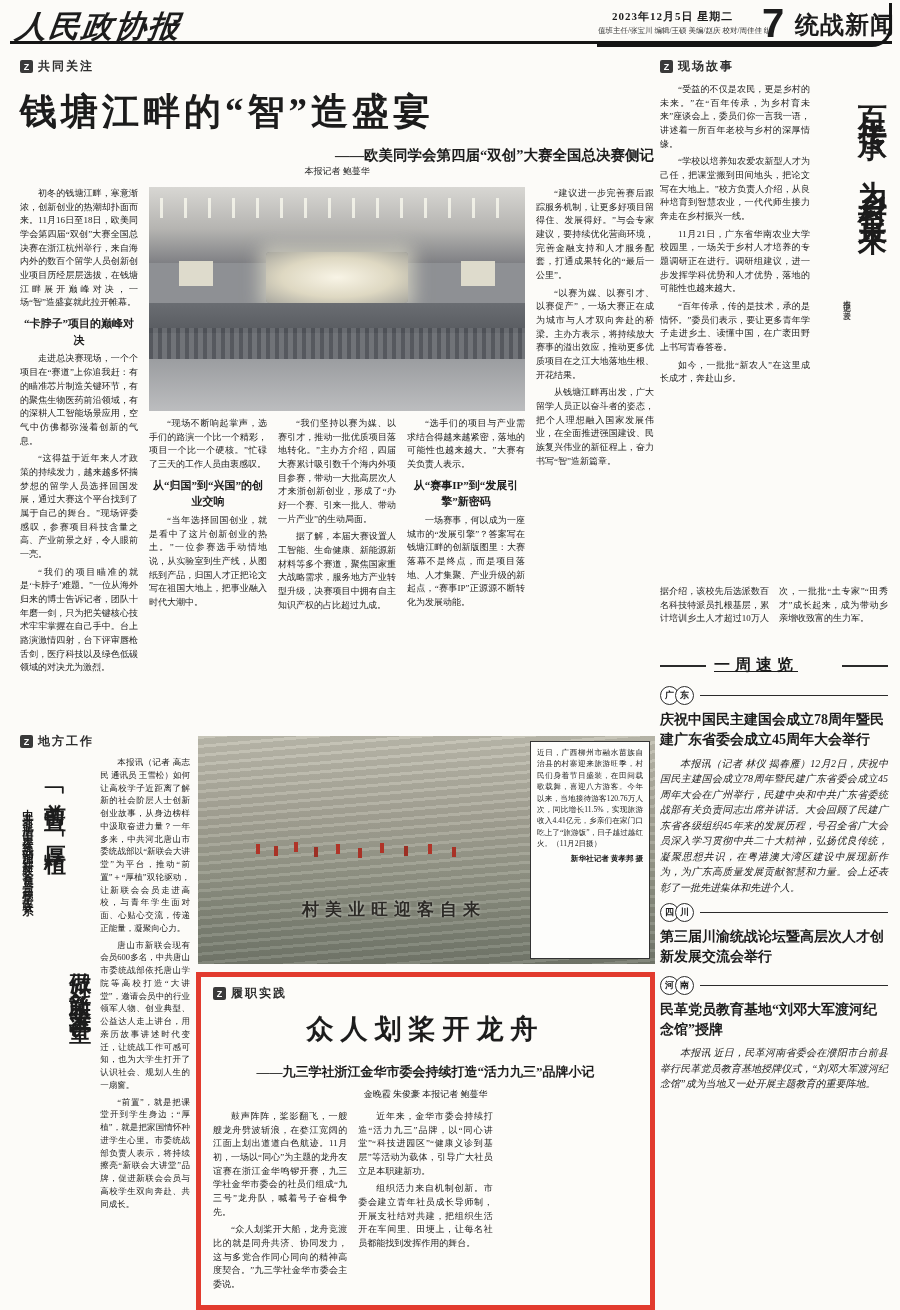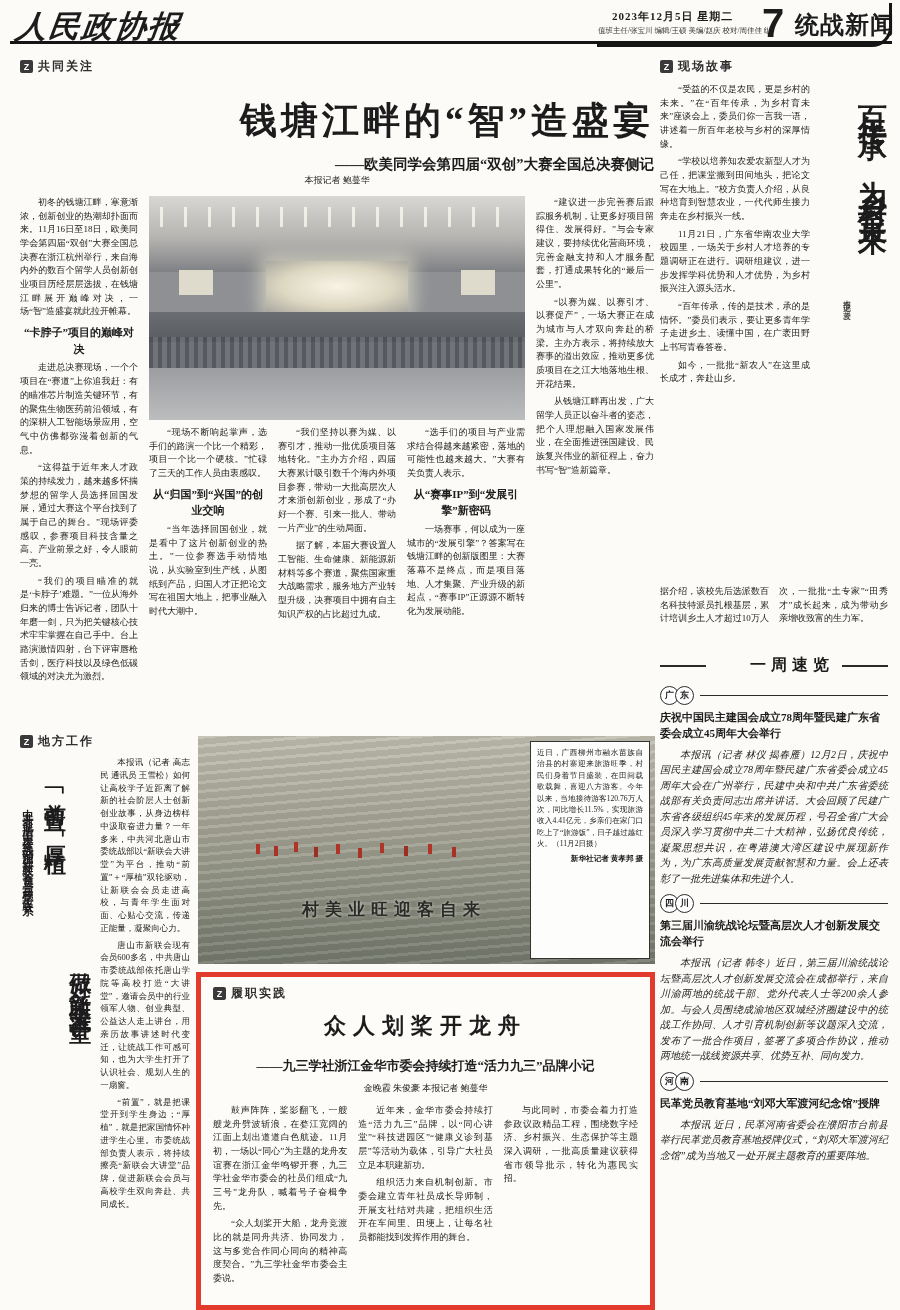--- a/index.html
+++ b/index.html
@@ -19,21 +19,21 @@
   .tag .sq{width:13px;height:13px;background:#3a3a3a;color:#fff;font-size:9px;display:flex;align-items:center;justify-content:center;border-radius:2px;flex:0 0 13px;}
   .tag .lbl{font-size:12px;letter-spacing:2px;}
 
   
   .tcol{font-size:9px;line-height:1.52;text-align:justify;overflow:hidden;}
   .tcol p{margin:0 0 4px;text-indent:2em;}
   .subhead{font-size:11px;font-weight:bold;text-align:center;margin:5px 0 4px;}
 
   
   .art-main{position:absolute;left:20px;top:58px;width:634px;}
-  .main-title{text-align:right;font-size:37px;font-weight:900;letter-spacing:4px;margin-top:21px;}
+  .main-title{text-align:left;font-size:37px;font-weight:900;letter-spacing:4px;margin-top:12px;}
   .main-sub{text-align:right;font-size:14.5px;font-weight:bold;margin-top:9px;}
   .main-byline{text-align:center;font-size:9px;color:#222;}
   .main-cols{display:flex;gap:11px;margin-top:9px;}
   .main-cols .c-tall{width:118px;height:528px;}
   .mid-wrap{width:376px;}
   .mid-cols{display:flex;gap:11px;margin-top:6px;}
   .mid-cols .tcol{width:118px;height:296px;}
 
   
   .photo1{height:224px;position:relative;overflow:hidden;background:#8e9094;}
@@ -51,27 +51,27 @@
   .scene-top{display:flex;margin-top:8px;}
   .scene-text{width:150px;height:498px;font-size:9px;line-height:1.52;text-align:justify;overflow:hidden;}
   .scene-text p{margin:0 0 4px;text-indent:2em;}
   .scene-vert{flex:1;display:flex;justify-content:flex-end;}
   .vt-byline{writing-mode:vertical-rl;font-size:8px;color:#333;letter-spacing:2px;height:180px;margin-top:210px;}
   .vt-title{writing-mode:vertical-rl;font-size:29px;font-weight:900;letter-spacing:9px;line-height:1.1;height:498px;margin-left:5px;}
   .scene-bottom{margin-top:4px;font-size:9px;line-height:1.52;text-align:justify;column-count:2;column-gap:10px;height:56px;overflow:hidden;}
 
   .week-hd{display:flex;align-items:center;gap:8px;margin:14px 0 10px;}
   .week-hd .ln{width:46px;border-top:2px solid #2b2b2b;}
-  .week-hd .t{font-size:16px;font-weight:900;letter-spacing:5px;flex:1;text-align:right;}
+  .week-hd .t{font-size:16px;font-weight:900;letter-spacing:5px;flex:1;text-align:left;text-decoration:underline;}
   .wbadge-row{display:flex;align-items:center;gap:6px;margin:8px 0 5px;}
   .wbadge{display:flex;}
   .wbadge .c{width:17px;height:17px;border:1.5px solid #2b2b2b;border-radius:50%;font-size:9px;font-weight:bold;display:flex;align-items:center;justify-content:center;background:#fff;}
   .wbadge .c + .c{margin-left:-4px;}
   .wbadge-row .ln{flex:1;border-top:1.5px solid #2b2b2b;}
-  .whead{font-size:11px;font-weight:bold;line-height:1.45;margin:4px 0 5px;}
+  .whead{font-size:14px;font-weight:bold;line-height:1.45;margin:4px 0 5px;}
   .wbody{font-size:10px;line-height:1.55;text-align:justify;color:#222;font-style:italic;}
   .wbody p{margin:0 0 3px;text-indent:2em;}
 
   
   .art-local{position:absolute;left:20px;top:733px;width:170px;height:570px;overflow:hidden;}
   .local-content{display:flex;margin-top:6px;height:542px;}
   .lv-sub{writing-mode:vertical-rl;font-size:11px;font-weight:bold;letter-spacing:4px;height:440px;margin-top:44px;}
   .lv-t1{writing-mode:vertical-rl;font-size:22px;font-weight:900;letter-spacing:6px;line-height:1.05;height:490px;margin-top:24px;margin-left:9px;}
   .lv-t2{writing-mode:vertical-rl;font-size:22px;font-weight:900;letter-spacing:6px;line-height:1.05;height:330px;margin-top:200px;margin-left:2px;}
   .local-text{flex:1;margin-left:8px;font-size:8.5px;line-height:1.5;text-align:justify;overflow:hidden;}
@@ -81,21 +81,21 @@
   .photo2{position:absolute;left:198px;top:736px;width:457px;height:228px;background:linear-gradient(180deg,#c2c0b2 0%,#aaa89a 35%,#97998a 60%,#84887a 80%,#767b6e 100%);overflow:hidden;}
   .p2-field{position:absolute;left:0;top:0;right:0;bottom:0;background:repeating-linear-gradient(175deg,rgba(255,255,255,.08) 0 3px,rgba(0,0,0,.07) 3px 9px);}
   .dancers{position:absolute;left:58px;top:108px;width:4px;height:10px;background:#b03428;
     box-shadow:18px 2px #a83226,38px -2px #b03428,58px 3px #9c2f24,80px 0 #b03428,102px 4px #a83226,124px -1px #b03428,148px 2px #9c2f24,172px 0 #b03428,196px 3px #a83226;}
   .p2-caption{position:absolute;left:104px;top:162px;font-size:17px;font-weight:900;letter-spacing:6px;color:#2c2a26;text-shadow:0 0 3px rgba(255,255,255,.55);}
   .p2-note{position:absolute;right:5px;top:5px;bottom:5px;width:106px;background:#fdfdfb;border:1px solid #333;padding:5px 6px;font-size:7.6px;line-height:1.5;text-align:justify;overflow:hidden;}
   .p2-credit{text-align:right;margin-top:3px;font-weight:bold;}
 
   
   .art-box{position:absolute;left:196px;top:972px;width:459px;height:338px;border:5px solid #e23b2e;background:#fdfcf9;padding:8px 12px;box-sizing:border-box;overflow:hidden;}
-  .box-title{text-align:center;font-size:22px;font-weight:900;letter-spacing:7px;margin-top:9px;}
+  .box-title{text-align:center;font-size:27px;font-weight:900;letter-spacing:7px;margin-top:9px;}
   .box-sub{text-align:center;font-size:13px;font-weight:bold;margin-top:16px;}
   .box-byline{text-align:center;font-size:9px;margin-top:7px;}
   .box-cols{display:flex;gap:11px;margin-top:9px;}
   .box-cols .tcol{flex:1;height:208px;}
 </style>
 </head>
 <body>
 
 <div class="page">
 
@@ -165,21 +165,21 @@
   <div class="col-right">
     <div class="tag">
       <span class="sq">Z</span>
       <span class="lbl">现场故事</span>
     </div>
 
     <div class="scene-top">
       <div class="scene-text">
         <p>“受益的不仅是农民，更是乡村的未来。”在“百年传承，为乡村育未来”座谈会上，委员们你一言我一语，讲述着一所百年老校与乡村的深厚情缘。</p>
         <p>“学校以培养知农爱农新型人才为己任，把课堂搬到田间地头，把论文写在大地上。”校方负责人介绍，从良种培育到智慧农业，一代代师生接力奔走在乡村振兴一线。</p>
-        <p>11月21日，广东省华南农业大学校园里，一场关于乡村人才培养的专题调研正在进行。调研组建议，进一步发挥学科优势和人才优势，为乡村振兴注入源头活水。</p>
+        <p>11月21日，广东省华南农业大学校园里，一场关于乡村人才培养的专题调研正在进行。调研组建议，进一步发挥学科优势和人才优势，落地的可能性也越来越大。</p>
         <p>“百年传承，传的是技术，承的是情怀。”委员们表示，要让更多青年学子走进乡土、读懂中国，在广袤田野上书写青春答卷。</p>
         <p>如今，一批批“新农人”在这里成长成才，奔赴山乡。</p>
       </div>
       <div class="scene-vert">
         <div class="vt-byline">本报记者 凌云</div>
         <div class="vt-title">百年传承，为乡村育未来</div>
       </div>
     </div>
     <div class="scene-bottom">据介绍，该校先后选派数百名科技特派员扎根基层，累计培训乡土人才超过10万人次，一批批“土专家”“田秀才”成长起来，成为带动乡亲增收致富的生力军。</div>
 
@@ -206,23 +206,20 @@
 
       <div class="witem">
         <div class="wbadge-row">
           <span class="wbadge">
             <span class="c">四</span>
             <span class="c">川</span>
           </span>
           <span class="ln"></span>
         </div>
         <div class="whead">第三届川渝统战论坛暨高层次人才创新发展交流会举行</div>
-        <div class="wbody">
-            <p>本报讯（记者 韩冬）近日，第三届川渝统战论坛暨高层次人才创新发展交流会在成都举行，来自川渝两地的统战干部、党外代表人士等200余人参加。与会人员围绕成渝地区双城经济圈建设中的统战工作协同、人才引育机制创新等议题深入交流，发布了一批合作项目，签署了多项合作协议，推动两地统一战线资源共享、优势互补、同向发力。</p>
-          </div>
       </div>
 
       <div class="witem">
         <div class="wbadge-row">
           <span class="wbadge">
             <span class="c">河</span>
             <span class="c">南</span>
           </span>
           <span class="ln"></span>
         </div>
@@ -272,18 +269,17 @@
     <div class="box-cols">
       <div class="tcol">
         <p>鼓声阵阵，桨影翻飞，一艘艘龙舟劈波斩浪，在婺江宽阔的江面上划出道道白色航迹。11月初，一场以“同心”为主题的龙舟友谊赛在浙江金华鸣锣开赛，九三学社金华市委会的社员们组成“九三号”龙舟队，喊着号子奋楫争先。</p>
         <p>“众人划桨开大船，龙舟竞渡比的就是同舟共济、协同发力，这与多党合作同心同向的精神高度契合。”九三学社金华市委会主委说。</p>
       </div>
       <div class="tcol">
         <p>近年来，金华市委会持续打造“活力九三”品牌，以“同心讲堂”“科技进园区”“健康义诊到基层”等活动为载体，引导广大社员立足本职建新功。</p>
         <p>组织活力来自机制创新。市委会建立青年社员成长导师制，开展支社结对共建，把组织生活开在车间里、田埂上，让每名社员都能找到发挥作用的舞台。</p>
       </div>
       <div class="tcol">
-        <p>与此同时，市委会着力打造参政议政精品工程，围绕数字经济、乡村振兴、生态保护等主题深入调研，一批高质量建议获得省市领导批示，转化为惠民实招。</p>
       </div>
     </div>
   </div>
 
 </div>
 
 </body></html>

